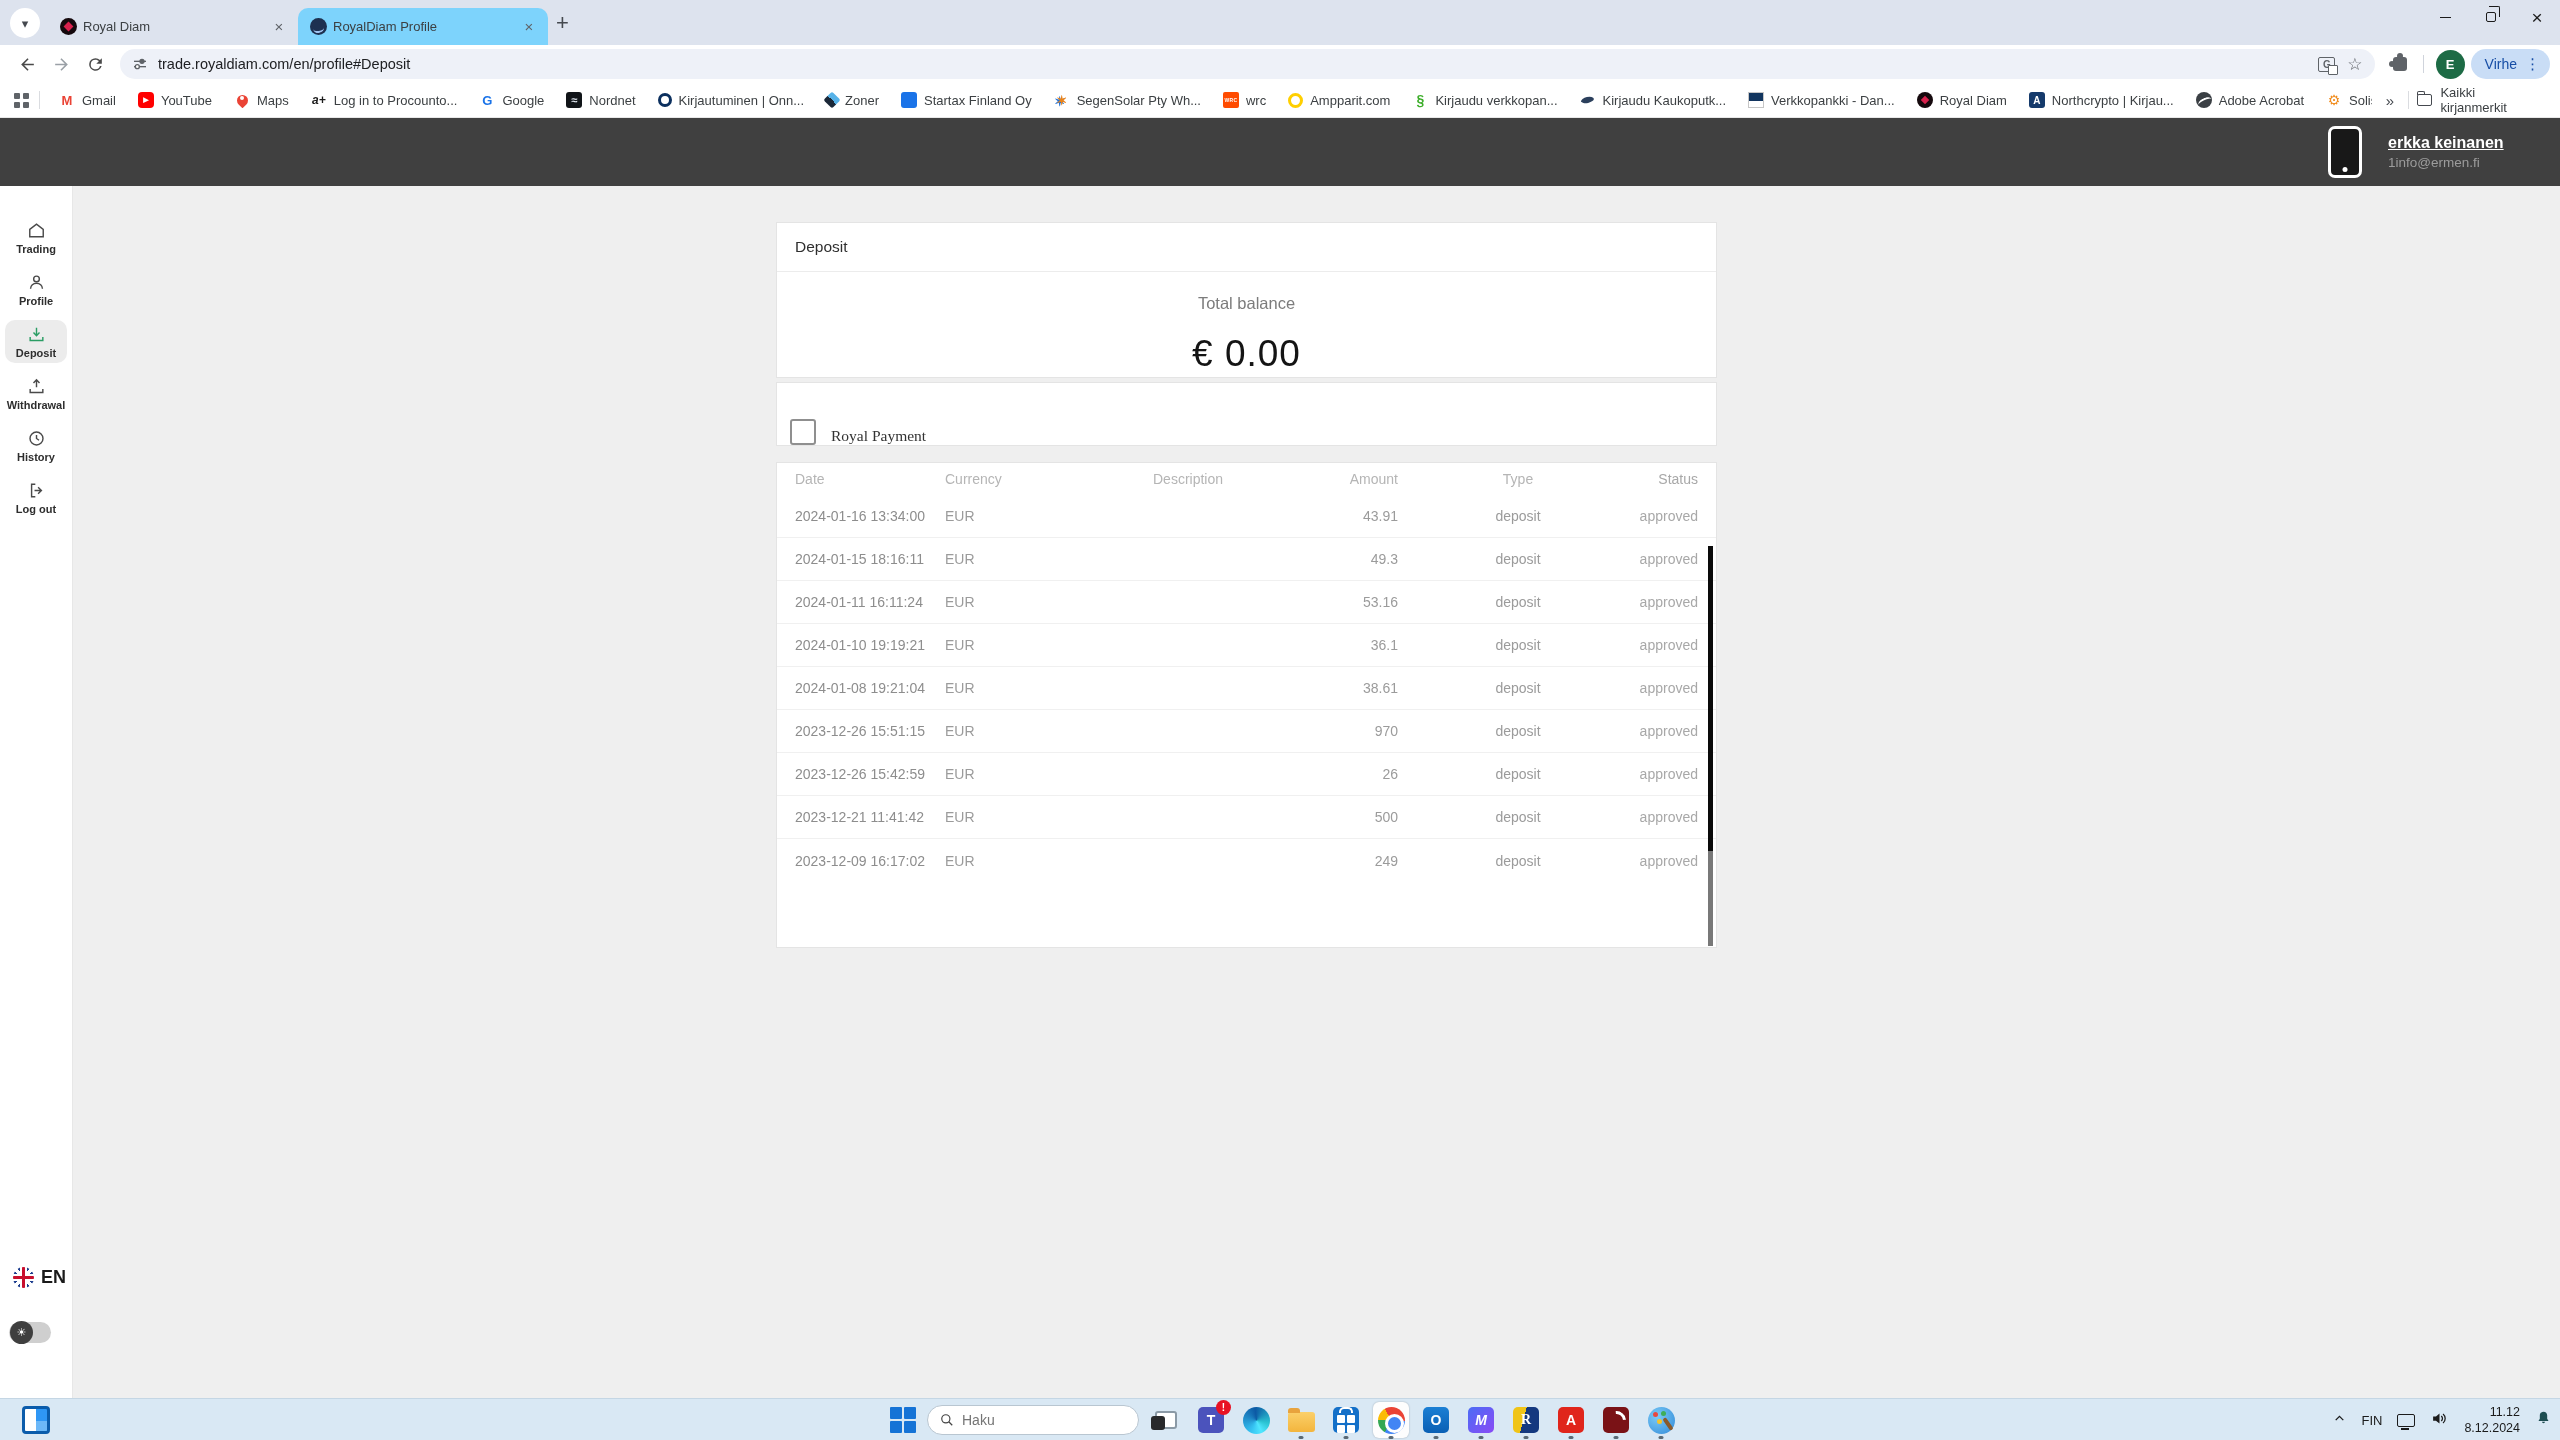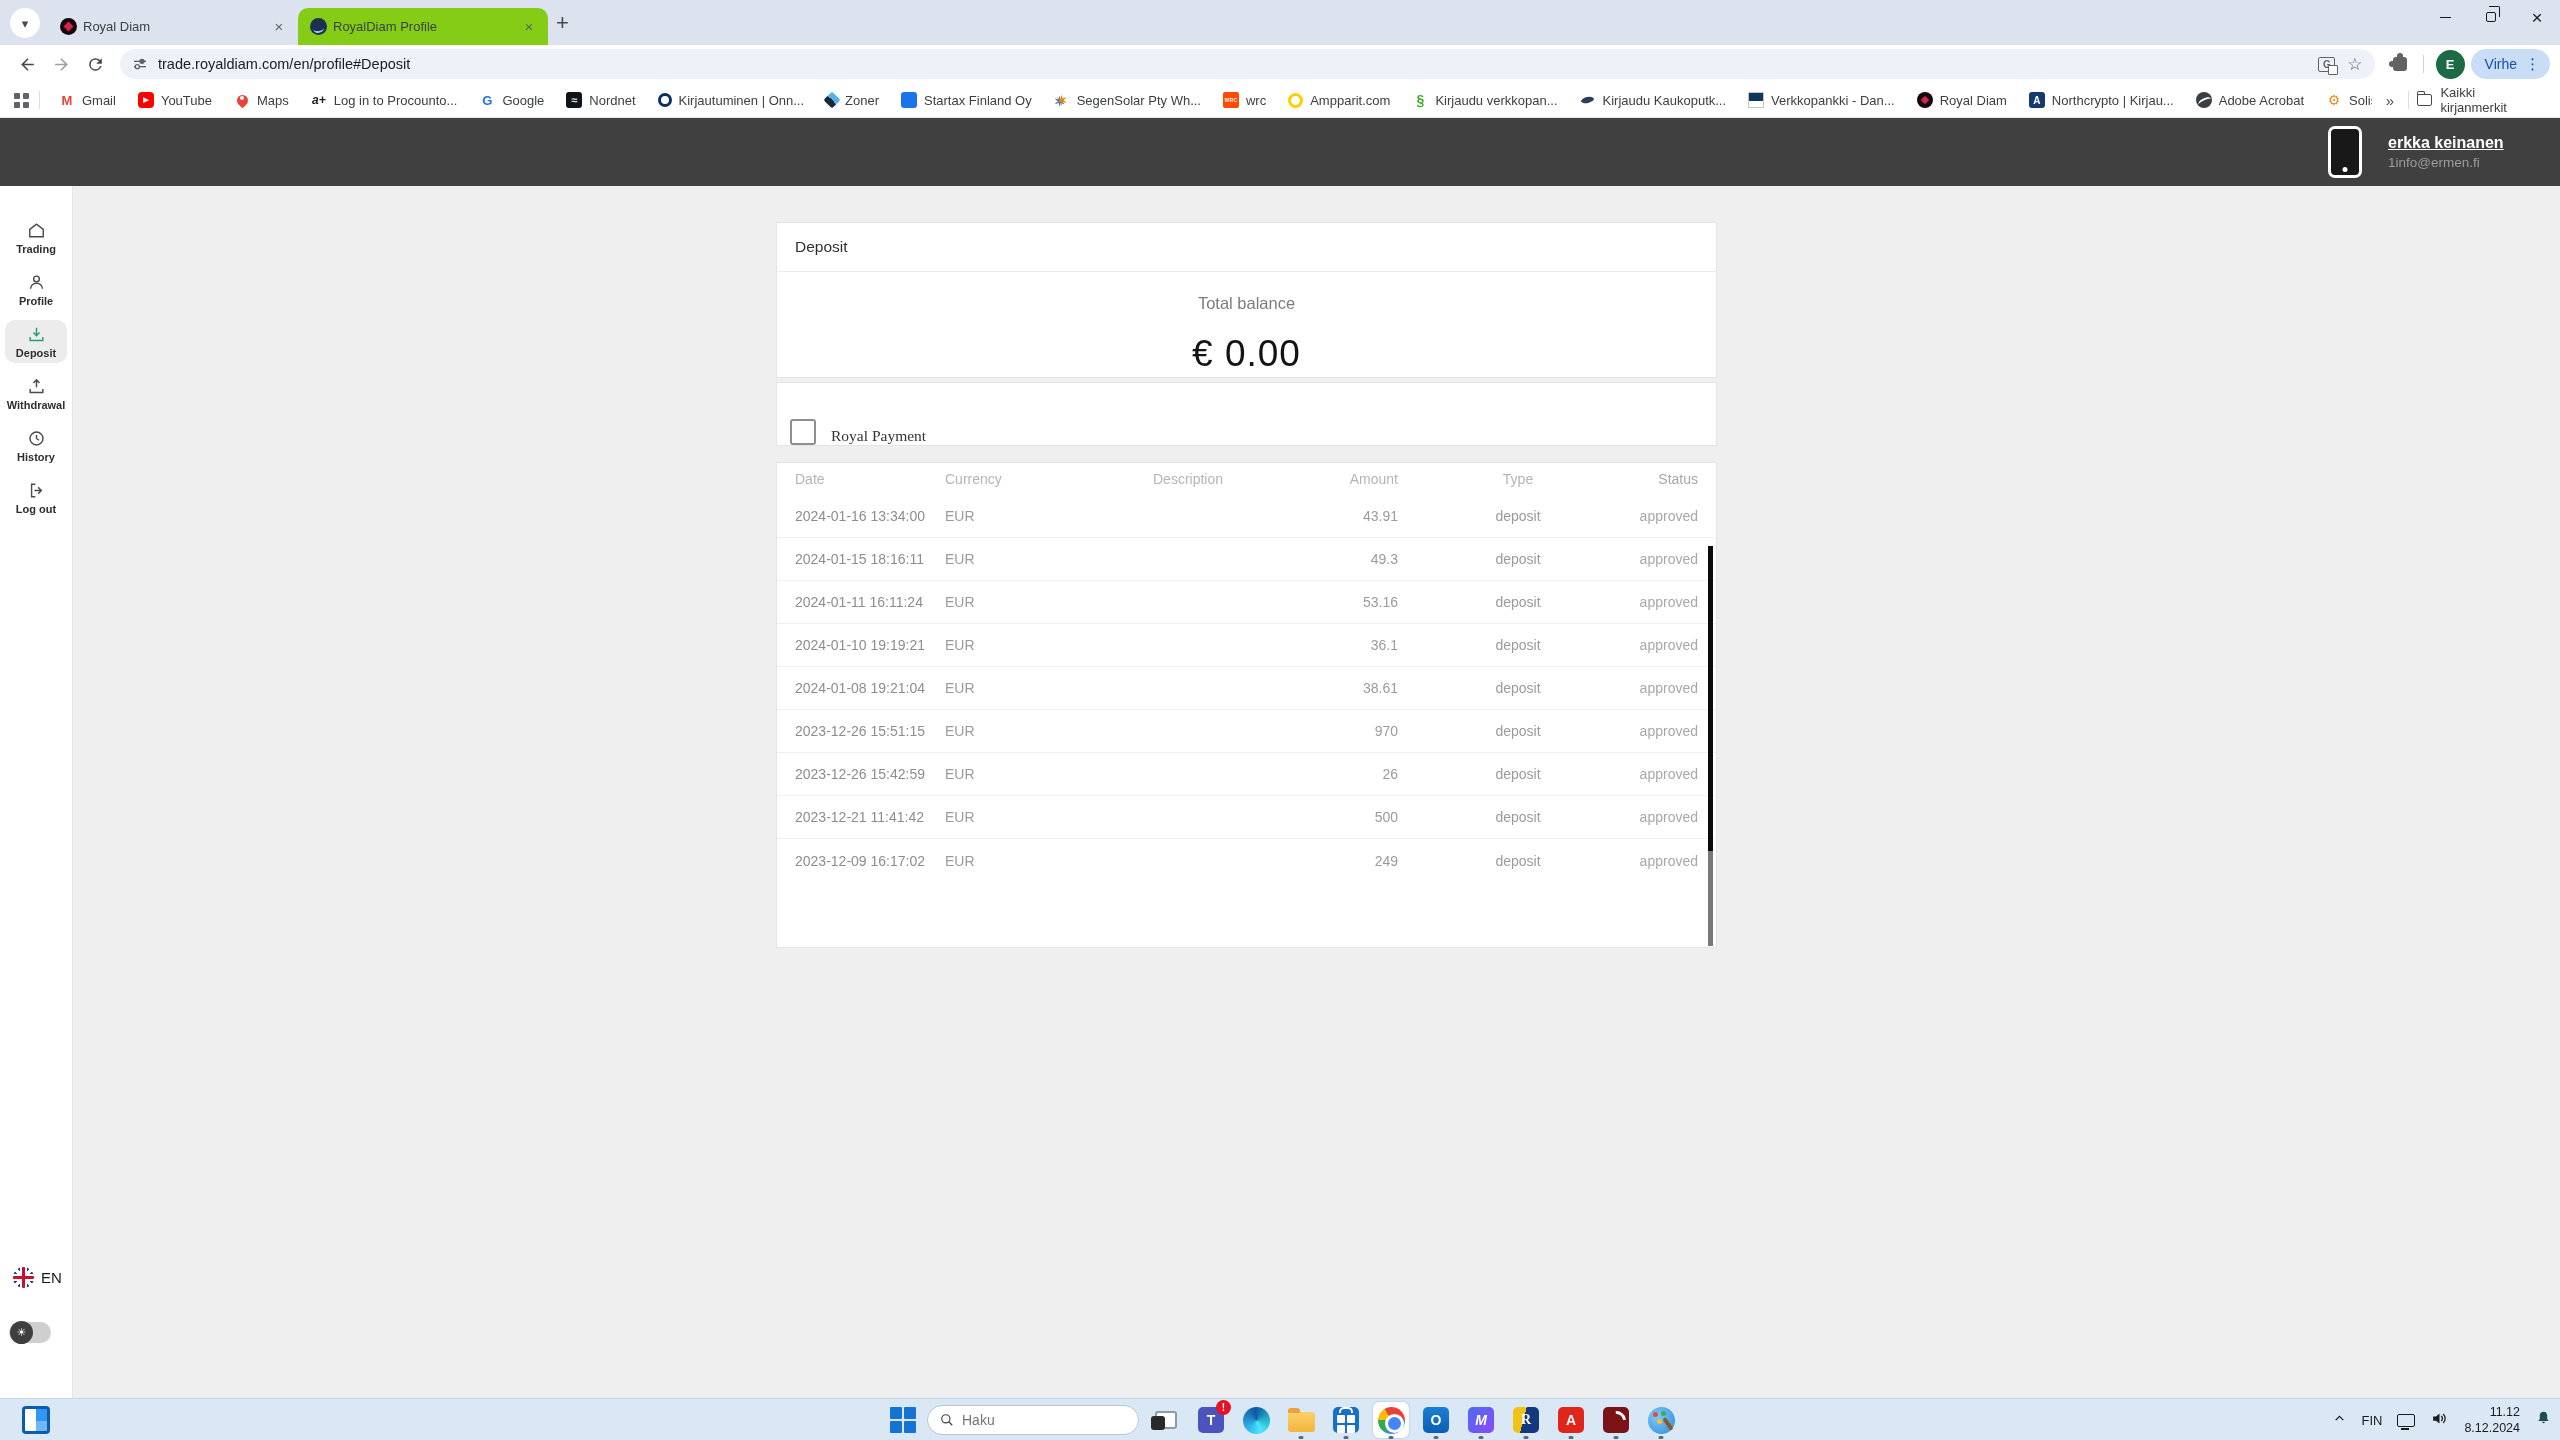--- a/index.html
+++ b/index.html
@@ -3,21 +3,21 @@
 <meta charset="utf-8">
 <style>
   * { margin:0; padding:0; box-sizing:border-box; }
   html,body { width:2560px; height:1440px; overflow:hidden; font-family:"Liberation Sans", sans-serif; }
   .screen { position:relative; width:2560px; height:1440px; background:#efefef; }
 
   
   .tabstrip { position:absolute; top:0; left:0; width:2560px; height:45px; background:#dde3ee; display:flex; align-items:flex-end; }
   .tab-search-btn { width:30px; height:30px; border-radius:50%; background:#fff; margin:0 8px 7px 10px; display:flex; align-items:center; justify-content:center; color:#45494f; font-size:13px; }
   .tab { width:250px; height:37px; display:flex; align-items:center; padding:0 10px 0 12px; color:#3c4043; font-size:13px; position:relative; }
-  .tab.active { background:#84cc16; border-radius:10px 10px 0 0; }
+  .tab.active { background:#7dd3fc; border-radius:10px 10px 0 0; }
   .tab .title { flex:1; white-space:nowrap; overflow:hidden; margin:0 6px; }
   .tab .close { width:18px; height:18px; border-radius:50%; display:flex; align-items:center; justify-content:center; font-size:15px; color:#5f6368; }
   .fav { width:17px; height:17px; border-radius:50%; position:relative; flex:none; }
   .fav-royal { background:#15090d; }
   .fav-royal::after { content:""; position:absolute; left:5px; top:5px; width:7px; height:7px; background:#d8214d; transform:rotate(45deg); }
   .fav-profile { background:#1d3050; overflow:hidden; }
   .fav-profile::after { content:""; position:absolute; left:3px; top:6px; width:11px; height:7px; border-bottom:2px solid #9fc3f0; border-radius:50%; transform:rotate(-8deg); }
   .newtab { font-size:22px; color:#45494f; margin:0 0 9px 8px; }
   .win-controls { position:absolute; right:0; top:0; height:34px; display:flex; }
   .win-btn { width:46px; height:34px; display:flex; align-items:center; justify-content:center; color:#1b1b1b; }
@@ -97,21 +97,21 @@
   .lang { position:absolute; left:13px; bottom:110px; display:flex; align-items:center; gap:7px; }
   .flag { width:21px; height:21px; border-radius:50%;
     background:
       linear-gradient(0deg, transparent 41%, #c8102e 41% 59%, transparent 59%),
       linear-gradient(90deg, transparent 41%, #c8102e 41% 59%, transparent 59%),
       linear-gradient(0deg, transparent 33%, #fff 33% 67%, transparent 67%),
       linear-gradient(90deg, transparent 33%, #fff 33% 67%, transparent 67%),
       linear-gradient(45deg, transparent 44%, #fff 44% 56%, transparent 56%),
       linear-gradient(-45deg, transparent 44%, #fff 44% 56%, transparent 56%),
       #1e3f8f; }
-  .lang-label { font-size:15px; font-weight:normal; color:#1a1a1a; }
+  .lang-label { font-size:18px; font-weight:bold; color:#1a1a1a; }
   .theme-toggle { position:absolute; left:9px; bottom:55px; width:42px; height:21px; background:#cfcfcf; border-radius:11px; }
   .theme-knob { position:absolute; left:1px; top:-1px; width:23px; height:23px; background:#3f3f3f; border-radius:50%; color:#fff; font-size:11px; display:flex; align-items:center; justify-content:center; }
 
   
   .card { position:absolute; left:776px; width:941px; background:#fff; border:1px solid #e4e4e4; }
   .card-title { font-size:15.5px; color:#2f2f2f; padding:15px 18px; border-bottom:1px solid #ececec; }
   .card-deposit { top:36px; height:156px; }
   .balance-wrap { text-align:center; padding-top:22px; }
   .balance-label { font-size:16.5px; color:#7c7c7c; }
   .balance-value { font-size:37px; color:#141414; margin-top:20px; font-weight:400; letter-spacing:1px; }

